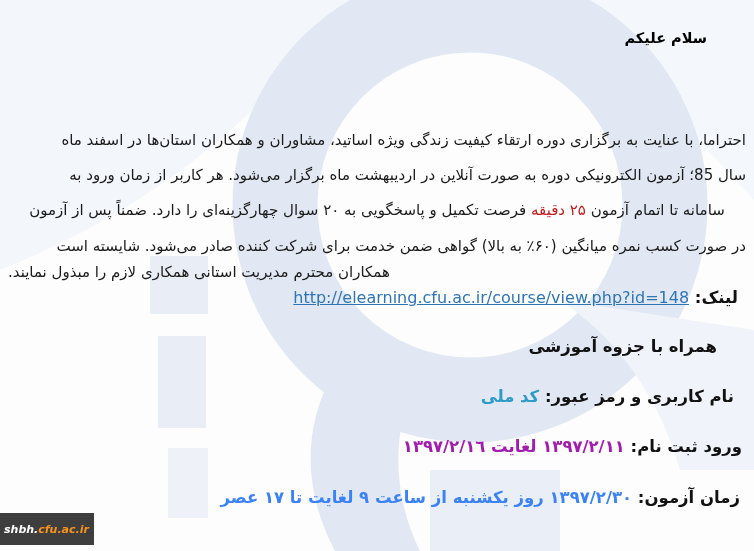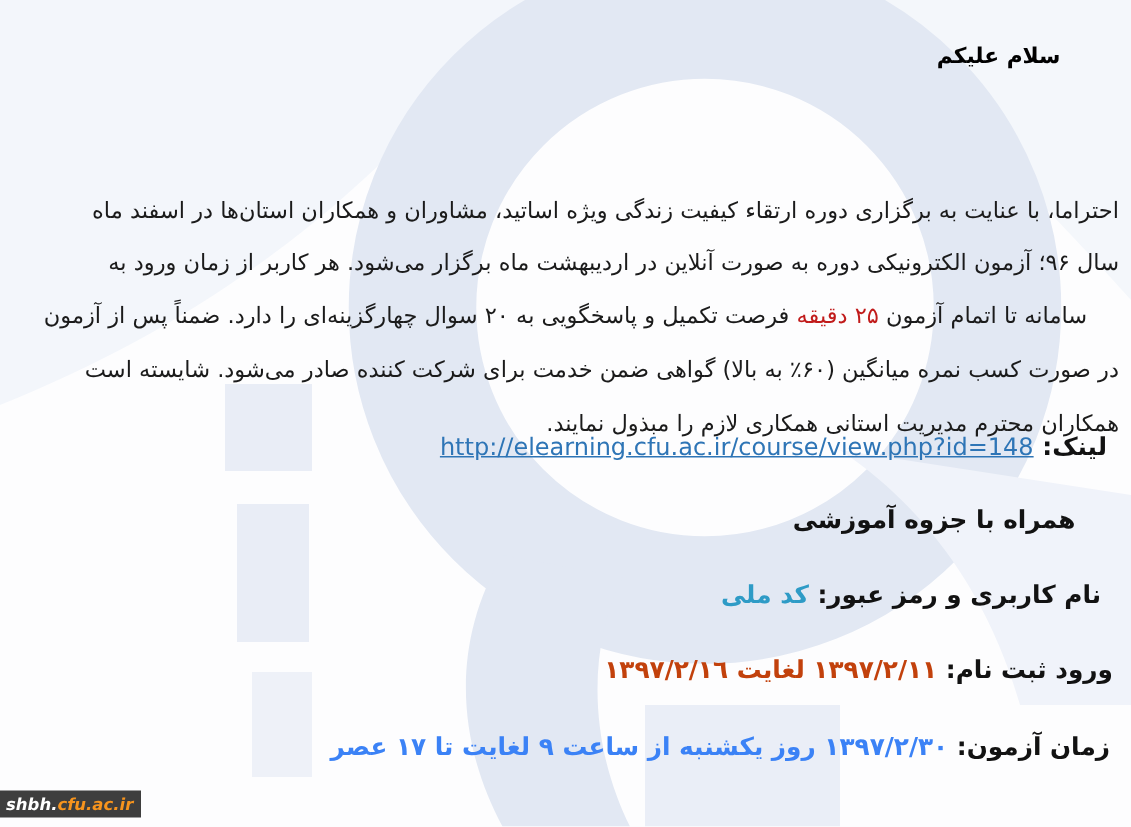--- a/index.html
+++ b/index.html
@@ -17,44 +17,44 @@
     font-size:14.5px;font-weight:bold;color:#000000;
     direction:rtl;white-space:nowrap;
   }
 
   .para-line{
     left:8px;right:8px;height:28px;line-height:28px;
     direction:rtl;text-align:right;white-space:nowrap;overflow:hidden;
     font-size:15px;color:#1b1b1b;margin-top:38px;
   }
   .pl1{top:88px;} .pl2{top:123px;} .pl3{top:158px;text-align:center;} .pl4{top:194px;}
-  .pl5{top:230px;text-align:right;}
+  .pl5{top:220px;text-align:left;}
   .hl-red{color:#c11b1b;}
 
   .label-line{
     direction:rtl;white-space:nowrap;
     font-size:16.5px;font-weight:bold;color:#121212;
   }
   .link-line{top:288px;right:16px;}
   .booklet-line{top:337px;right:37px;text-align:center;}
   .cred-line{top:387px;right:20px;}
   .reg-line{top:437px;right:12px;}
   .exam-line{top:488px;right:14px;}
 
   .url-link{
     font-size:16px;font-weight:normal;color:#2e75b6;
     text-decoration:underline;direction:ltr;unicode-bidi:embed;
     cursor:pointer;
   }
   .val-teal{color:#2e9bc6;text-align:right;}
-  .val-blue{color:#c2410c;}
+  .val-blue{color:#a21caf;}
   .val-exam{color:#3b82f6;}
 
   .footer-bar{
-    position:absolute;left:0;bottom:6px;height:18px;min-width:84px;
+    position:absolute;left:0;bottom:6px;height:32px;min-width:84px;
     background:#3e3e3e;z-index:3;
     display:flex;align-items:center;padding:0 5px 0 4px;box-sizing:border-box;
     font-size:11px;font-style:italic;font-weight:bold;white-space:nowrap;
   }
   .site-prefix{color:#ffffff;}
   .site-domain{color:#f7941d;}
 </style>
 </head>
 <body>
 
@@ -66,21 +66,21 @@
   <rect x="150" y="256" width="58" height="58" fill="#e9edf6"></rect>
   <rect x="158" y="336" width="48" height="92" fill="#e9edf6"></rect>
   <rect x="168" y="448" width="40" height="70" fill="#eef1f8"></rect>
   <rect x="430" y="470" width="130" height="81" fill="#eaeef7"></rect>
   <path d="M560 300 C 620 340, 660 400, 680 470 L 754 470 L 754 330 Z" fill="#f0f3fa"></path>
 </svg>
 
 <div class="layer greeting">سلام علیکم</div>
 
 <div class="layer para-line pl1">احتراما، با عنایت به برگزاری دوره ارتقاء کیفیت زندگی ویژه اساتید، مشاوران و همکاران استان‌ها در اسفند ماه</div>
-<div class="layer para-line pl2">سال ۹۶؛ آزمون الکترونیکی دوره به صورت آنلاین در اردیبهشت ماه برگزار می‌شود. هر کاربر از زمان ورود به</div>
+<div class="layer para-line pl2">سال 85؛ آزمون الکترونیکی دوره به صورت آنلاین در اردیبهشت ماه برگزار می‌شود. هر کاربر از زمان ورود به</div>
 <div class="layer para-line pl3"><span>سامانه تا اتمام آزمون </span><span class="hl-red">۲۵ دقیقه</span><span> فرصت تکمیل و پاسخگویی به ۲۰ سوال چهارگزینه‌ای را دارد. ضمناً پس از آزمون</span></div>
 <div class="layer para-line pl4">در صورت کسب نمره میانگین (۶۰٪ به بالا) گواهی ضمن خدمت برای شرکت کننده صادر می‌شود. شایسته است</div>
 <div class="layer para-line pl5">همکاران محترم مدیریت استانی همکاری لازم را مبذول نمایند.</div>
 
 <div class="layer label-line link-line">
   <span>لینک:</span>
   <a class="url-link">http://elearning.cfu.ac.ir/course/view.php?id=148</a>
 </div>
 
 <div class="layer label-line booklet-line">همراه با جزوه آموزشی</div>

